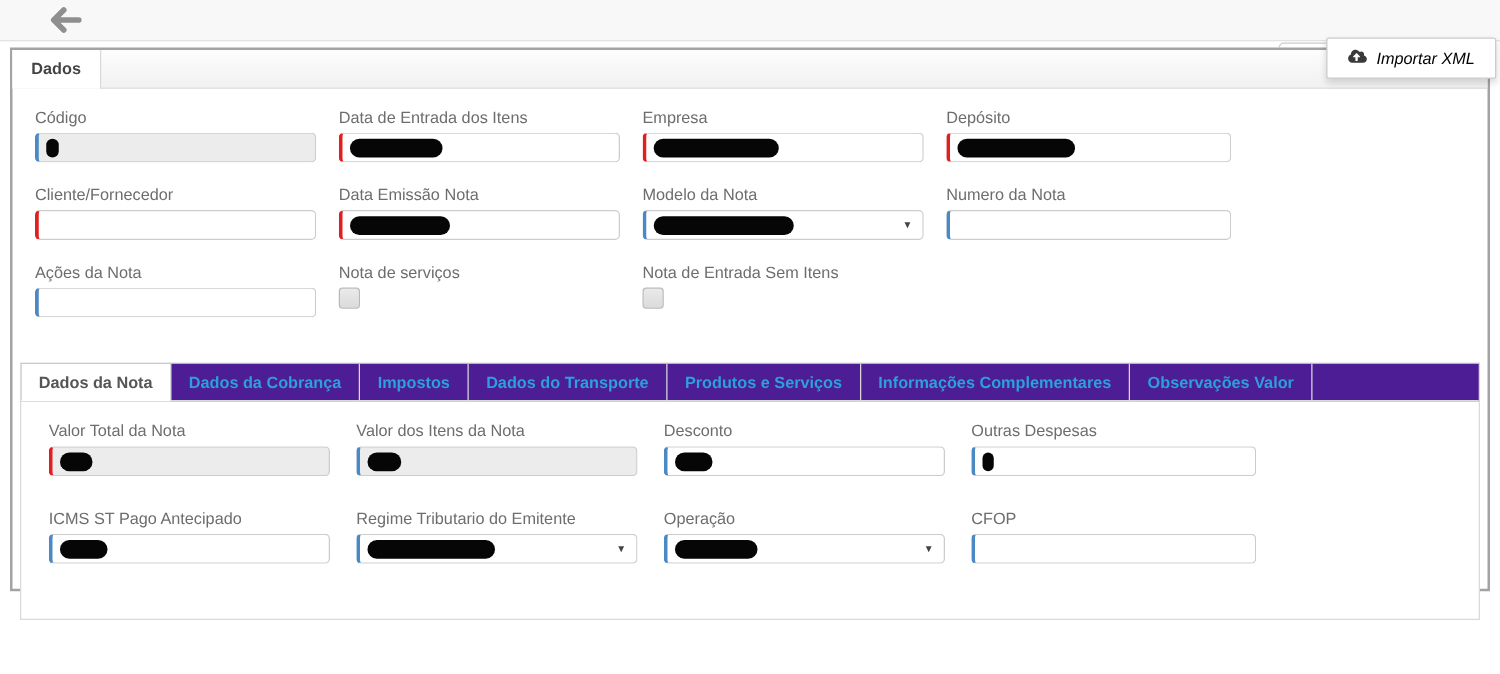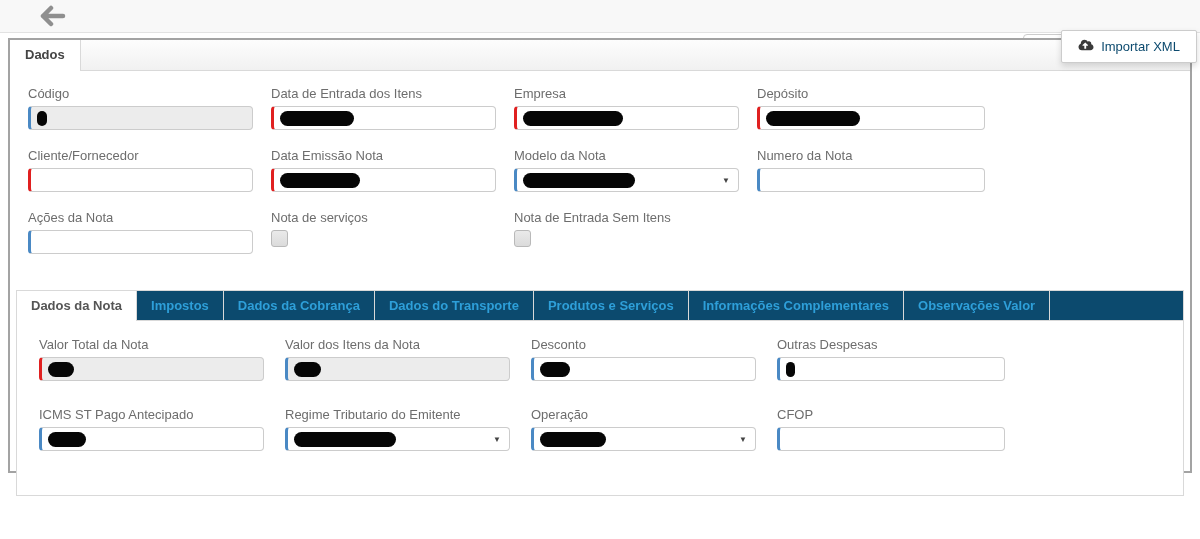--- a/index.html
+++ b/index.html
@@ -9,21 +9,21 @@
   .topbar { position:absolute; left:0; top:0; width:1200px; height:33px; background:#f8f8f8; border-bottom:1px solid #e2e2e2; }
   .back-btn { position:absolute; left:38px; top:5px; width:30px; height:24px; cursor:pointer; background:none; border:none; }
   .topbar-actions { position:absolute; right:4px; top:5px; display:flex; gap:7px;margin-top:29px; }
   .btn { font-family:inherit; font-size:13px; border-radius:4px; padding:4px 11px; cursor:pointer; line-height:15px; }
   .btn-default { background:#fff; border:1px solid #ccc; color:#555; display:flex; align-items:center; }
   .caret { display:inline-block; width:0; height:0; border-left:4px solid transparent; border-right:4px solid transparent; border-top:4px solid #555; margin-left:7px; }
   .btn-success { background:#5cb85c; border:1px solid #c2410c; color:#fff; }
 
   
   .dropdown-menu { position:absolute; top:30px; right:3px; width:136px; background:#fff; border:1px solid #ccc; border-radius:2px; box-shadow:0 3px 6px rgba(0,0,0,.15); z-index:50; }
-  .dropdown-item { display:flex; align-items:flex-end; justify-content:center; gap:7px; padding:8px 6px; color:#0c4a6e; cursor:pointer; white-space:nowrap; }
+  .dropdown-item { display:flex; align-items:flex-end; justify-content:center; gap:7px; padding:8px 6px; color:#000000; cursor:pointer; white-space:nowrap;font-style:italic; }
 
   
   .container { position:absolute; left:8px; top:38px; width:1184px; height:435px; background:#fff; border:2px solid #a3a3a3; }
   .main-tabbar { height:31px; background:linear-gradient(#fdfdfd,#f1f1f1); border-bottom:1px solid #d9d9d9; display:flex; }
   .main-tab { height:31px; padding:7px 15px 0 15px; font-weight:bold; color:#444; background:#fff; border-right:1px solid #d9d9d9; cursor:pointer; }
 
   
   .form-area { padding:15px 0 0 18px; }
   .frow { display:flex; margin-bottom:18px; }
   .fcol { width:243px; flex:none; }
@@ -33,21 +33,21 @@
   .input.disabled { background:#ececec; cursor:default; }
   .acc-red { border-left-color:#e02020; }
   .acc-blue { border-left-color:#4a89c4; }
   .sel { cursor:pointer; }
   .sel-caret { position:absolute; right:8px; top:50%; transform:translateY(-50%); font-size:8px; color:#444; }
   .redact { display:inline-block; height:15px; background:#060606; border-radius:8px; margin-left:2px; }
   .checkbox { width:17px; height:17px; background:linear-gradient(#eaeaea,#dbdbdb); border:1px solid #b9b9b9; border-radius:3px; cursor:pointer; margin-top:2px; }
 
   
   .panel { margin:36px 6px 0 6px; height:206px; border:1px solid #d9d9d9; background:#fff; }
-  .panel-tabbar { height:30px; background:#0c4a6e; border-bottom:1px solid #d9d9d9; display:flex; }
+  .panel-tabbar { height:30px; background:#4c1d95; border-bottom:1px solid #d9d9d9; display:flex; }
   .ptab { height:30px; padding:7px 14px 0 14px; font-weight:bold; color:#2e9fd9; border-right:1px solid #d9d9d9; cursor:pointer; white-space:nowrap; font-size:13px; }
   .ptab.active { background:#fff; color:#555; }
   .panel-form { padding:16px 0 0 22px; }
   .panel-form .frow { margin-bottom:26px; }
   .panel-form .fcol { width:246px; }
 </style>
 </head>
 <body>
 
 <div class="topbar">
@@ -149,22 +149,22 @@
       <div class="fcol">
         <label class="flabel">Nota de Entrada Sem Itens</label>
         <div class="checkbox"></div>
       </div>
     </div>
   </div>
 
   <div class="panel">
     <div class="panel-tabbar">
       <div class="ptab active">Dados da Nota</div>
+      <div class="ptab">Dados da Cobrança</div>
       <div class="ptab">Impostos</div>
-      <div class="ptab">Dados da Cobrança</div>
       <div class="ptab">Dados do Transporte</div>
       <div class="ptab">Produtos e Serviços</div>
       <div class="ptab">Informações Complementares</div>
       <div class="ptab">Observações Valor</div>
     </div>
 
     <div class="panel-form">
 
       <div class="frow">
         <div class="fcol">

